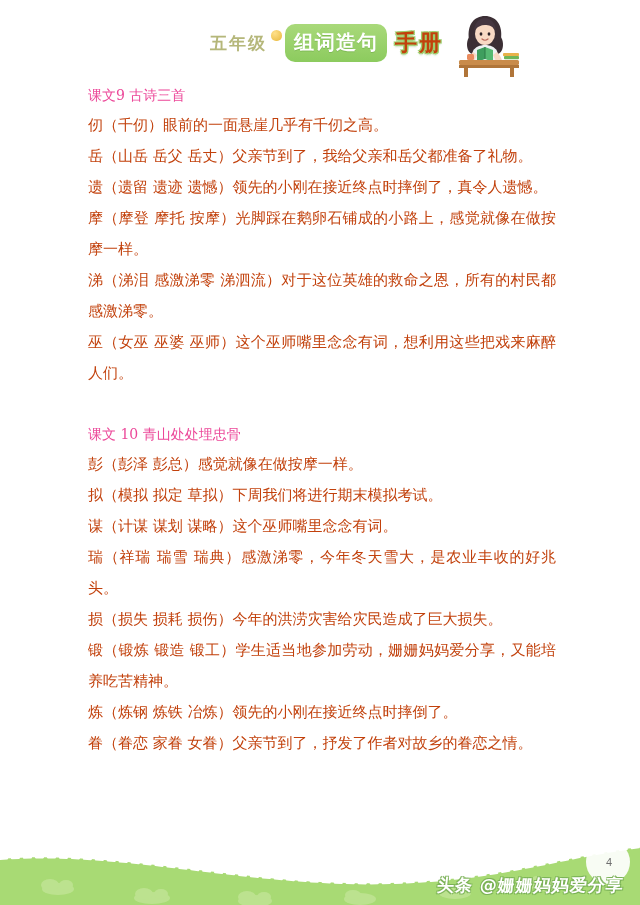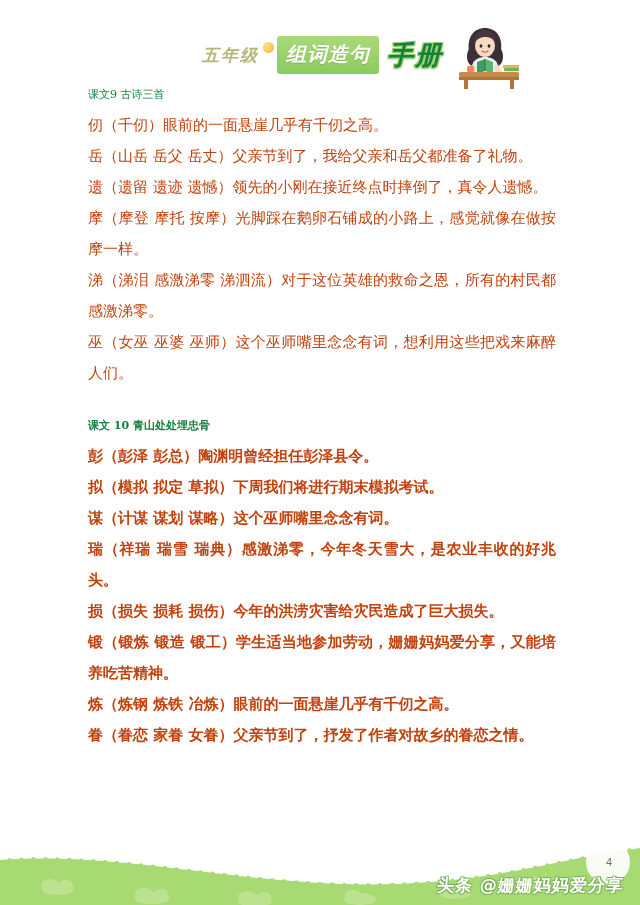--- a/index.html
+++ b/index.html
@@ -11,25 +11,24 @@
     height: 905px;
     background: #ffffff;
     font-family: "Liberation Serif", serif;
     overflow: hidden;
     position: relative;
   }
 
   
   .header {
     position: absolute;
-    top: 16px;
+    top: 4px;
     left: 0;
     width: 527px;
     height: 78px;
-    font-style: italic;
   }
   .banner-wrap {
     position: absolute;
     right: 2px;
     top: 6px;
     height: 66px;
     display: flex;
     align-items: center;
   }
   .grade-label {
@@ -45,38 +44,38 @@
     width: 11px;
     height: 11px;
     border-radius: 50% 50% 45% 45%;
     background: radial-gradient(circle at 35% 30%, #ffe08a, #e8b83c);
     margin: -16px 3px 0 0;
     display: inline-block;
     flex: none;
   }
   .green-block {
     background: linear-gradient(180deg, #a9d97a 0%, #8ccb5e 100%);
-    border-radius: 3px;
+    border-radius: 10px;
     padding: 5px 9px 6px 9px;
     margin-right: 2px;
   }
   .green-block-text {
     font-family: "DejaVu Sans", sans-serif;
     font-size: 20px;
     font-weight: bold;
     color: #ffffff;
     letter-spacing: 1px;
     white-space: nowrap;
     text-shadow: 0 1px 0 rgba(110,170,70,.55);
   }
   .manual-label {
     font-family: "DejaVu Sans", sans-serif;
-    font-size: 26px;
-    font-weight: bold;
-    color: #15803d;
+    font-size: 22px;
+    font-weight: bold;
+    color: #c2410c;
     letter-spacing: 2px;
     white-space: nowrap;
     padding: 0 6px;
     text-shadow:
       -1.2px -1.2px 0 #9ccf6d, 1.2px -1.2px 0 #9ccf6d,
       -1.2px  1.2px 0 #9ccf6d, 1.2px  1.2px 0 #9ccf6d,
        0 2px 2px rgba(120,170,90,.5);
   }
   .illus {
     position: relative;
@@ -87,26 +86,26 @@
   }
 
   
   .doc {
     position: absolute;
     left: 88px;
     top: 80px;
     width: 468px;
   }
   .section { margin: 0; }
-  .section + .section { margin-top: 22px; font-weight: bold; }
+  .section + .section { margin-top: 30px; }
 
   .section-title {
     font-family: "DejaVu Serif", serif;
-    font-size: 11px;
-    color: #15803d;
+    font-size: 14px;
+    color: #ec4899;
     line-height: 30px;
     white-space: nowrap;
   }
   .entry {
     font-family: "DejaVu Serif", serif;
     font-size: 15px;
     color: #c2410c;
     line-height: 31px;
     text-align: justify;
     text-justify: inter-character;
@@ -208,27 +207,27 @@
     <p class="entry">仞（千仞）眼前的一面悬崖几乎有千仞之高。</p>
     <p class="entry">岳（山岳 岳父 岳丈）父亲节到了，我给父亲和岳父都准备了礼物。</p>
     <p class="entry">遗（遗留 遗迹 遗憾）领先的小刚在接近终点时摔倒了，真令人遗憾。</p>
     <p class="entry">摩（摩登 摩托 按摩）光脚踩在鹅卵石铺成的小路上，感觉就像在做按摩一样。</p>
     <p class="entry">涕（涕泪 感激涕零 涕泗流）对于这位英雄的救命之恩，所有的村民都感激涕零。</p>
     <p class="entry">巫（女巫 巫婆 巫师）这个巫师嘴里念念有词，想利用这些把戏来麻醉人们。</p>
   </div>
 
   <div class="section">
     <div class="section-title">课文 10 青山处处埋忠骨</div>
-    <p class="entry">彭（彭泽 彭总）陶渊明曾经担任彭泽县令。</p>
+    <p class="entry">彭（彭泽 彭总）感觉就像在做按摩一样。</p>
     <p class="entry">拟（模拟 拟定 草拟）下周我们将进行期末模拟考试。</p>
     <p class="entry">谋（计谋 谋划 谋略）这个巫师嘴里念念有词。</p>
     <p class="entry">瑞（祥瑞 瑞雪 瑞典）感激涕零，今年冬天雪大，是农业丰收的好兆头。</p>
     <p class="entry">损（损失 损耗 损伤）今年的洪涝灾害给灾民造成了巨大损失。</p>
     <p class="entry">锻（锻炼 锻造 锻工）学生适当地参加劳动，姗姗妈妈爱分享，又能培养吃苦精神。</p>
-    <p class="entry">炼（炼钢 炼铁 冶炼）眼前的一面悬崖几乎有千仞之高。</p>
+    <p class="entry">炼（炼钢 炼铁 冶炼）领先的小刚在接近终点时摔倒了。</p>
     <p class="entry">眷（眷恋 家眷 女眷）父亲节到了，抒发了作者对故乡的眷恋之情。</p>
   </div>
 
 </div>
 
 <div class="footer">
   <svg width="640" height="62" viewBox="0 0 640 62" aria-hidden="true">
     <path d="M0 16 C 120 6, 250 44, 390 40 C 500 37, 560 14, 640 4 L640 62 L0 62 Z" fill="#a8da74"></path>
     <path d="M0 16 C 120 6, 250 44, 390 40 C 500 37, 560 14, 640 4" fill="none" stroke="#ffffff" stroke-width="2.2" stroke-dasharray="7 5" stroke-linecap="round"></path>
     <g fill="#bee391" opacity="0.95">

